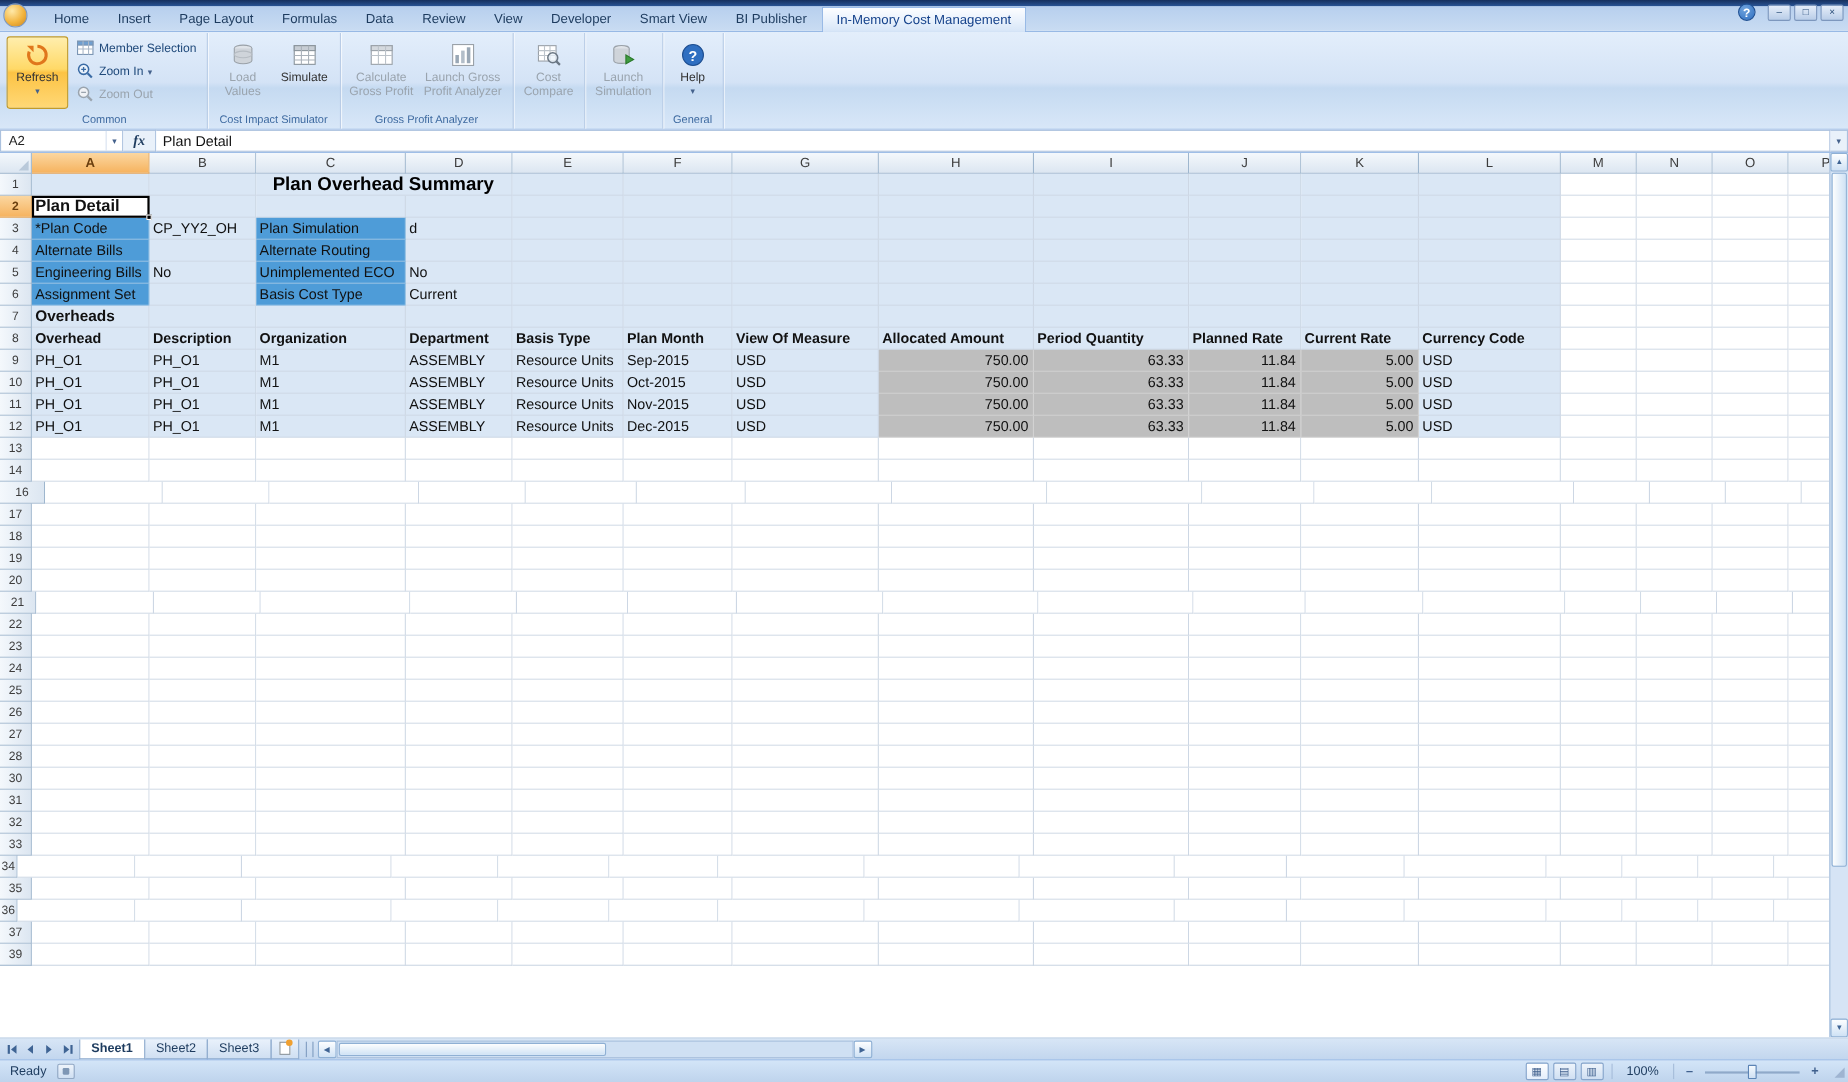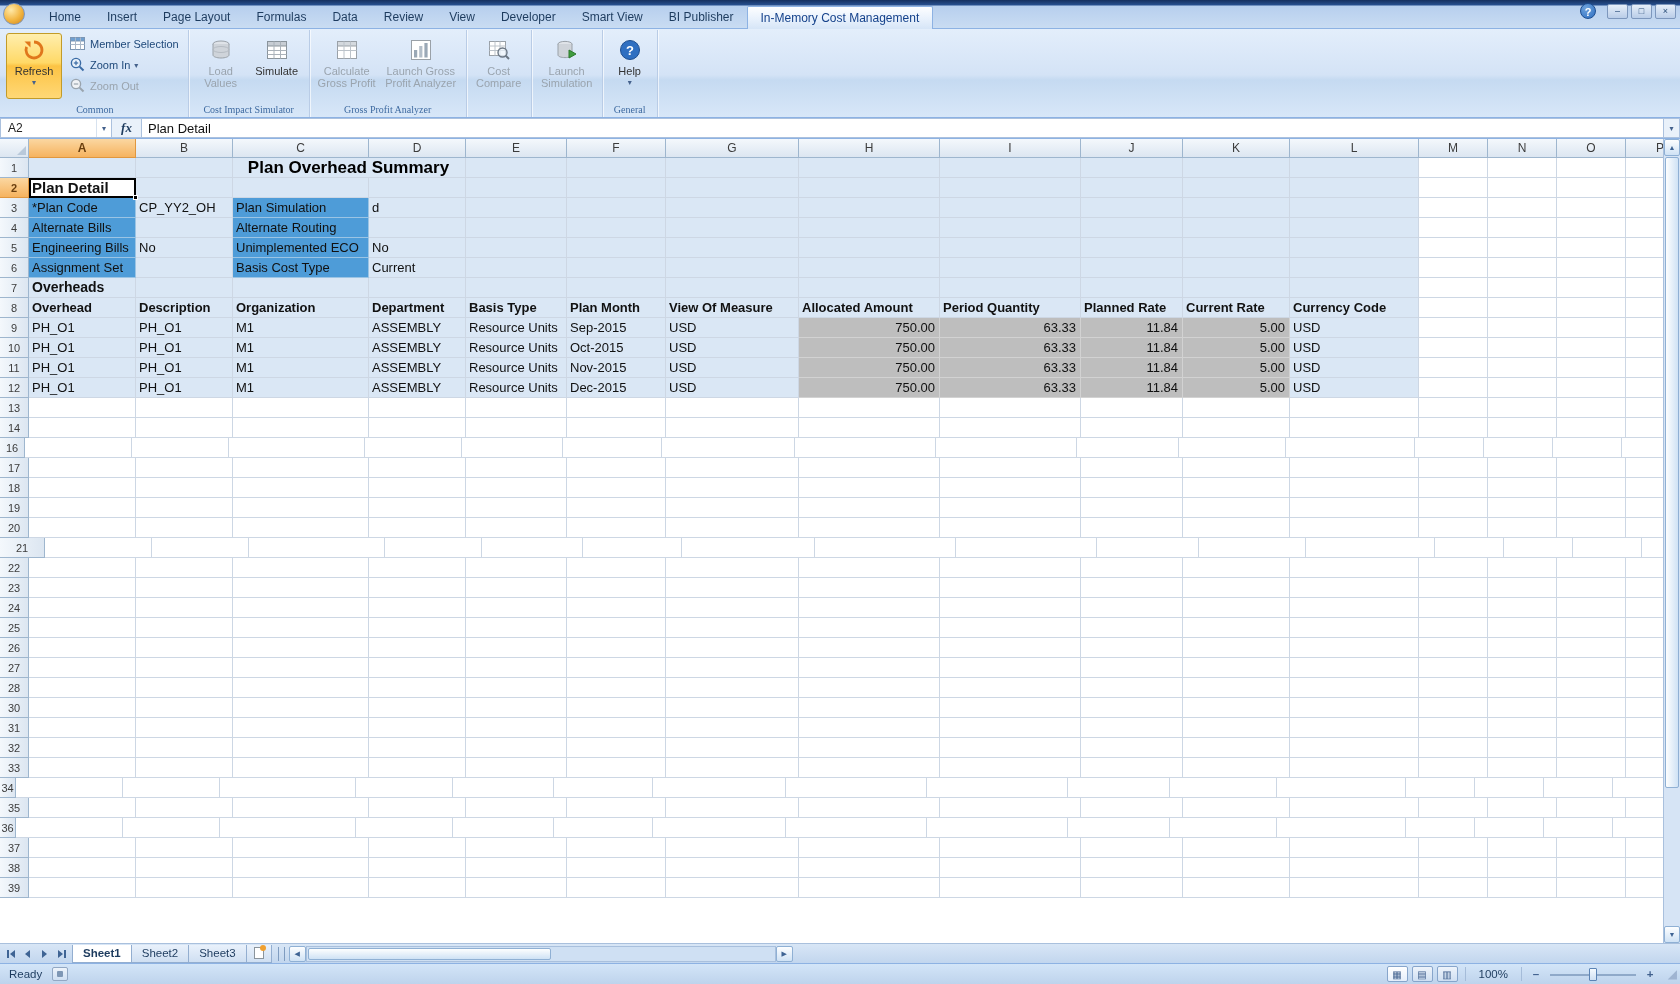--- a/index.html
+++ b/index.html
@@ -26,21 +26,21 @@
             background:linear-gradient(#e6eef9,#b9cde8); font-size:9px; line-height:13px;
             text-align:center; color:#274b77; }
 
   
   .ribbon { flex:0 0 90px; height:90px; border-top:1px solid #8db2e3; border-bottom:1px solid #8db2e3;
             background:linear-gradient(180deg,#e3eefb 0,#d4e3f6 52%,#c5daf1 58%,#d8e7f8 100%);
             display:flex; align-items:stretch; padding:1px 0 0 2px; }
   .rgroup { position:relative; display:flex; align-items:flex-start; padding:3px 4px 15px 4px;
             border-right:1px solid #b9cce6; box-shadow:1px 0 0 rgba(255,255,255,.65); }
   .rgroup-label { position:absolute; left:0; right:0; bottom:2px; text-align:center;
-            font-size:10px; color:#3e6aa0; white-space:nowrap;font-family:Liberation Serif, serif; }
+            font-size:10px; color:#3e6aa0; white-space:nowrap; }
   .big-btn { width:56px; min-height:66px; display:flex; flex-direction:column; align-items:center;
             padding-top:4px; border-radius:3px; font-size:11px; line-height:12px; text-align:center;
             color:#333; border:1px solid transparent; }
   .big-btn .blabel { margin-top:3px; }
   .big-btn.hot { background:linear-gradient(#ffeead,#ffd967 45%,#fcc344 50%,#ffd876);
             border:1px solid #c29b29; }
   .big-btn.off { color:#9aa4ae; }
   .drop-arrow { font-size:8px; color:#44618c; line-height:8px; margin-top:2px; }
   .common-col { display:flex; flex-direction:column; justify-content:flex-start; margin-left:2px; }
   .small-btn { display:flex; align-items:center; gap:4px; height:21px; padding:0 5px;
@@ -609,21 +609,21 @@
           <div class="cell" style="width: 141px;"></div>
           <div class="cell" style="width: 102px;"></div>
           <div class="cell" style="width: 107px;"></div>
           <div class="cell" style="width: 129px;"></div>
           <div class="cell" style="width: 69px;"></div>
           <div class="cell" style="width: 69px;"></div>
           <div class="cell" style="width: 69px;"></div>
           <div class="cell" style="width: 69px;"></div>
         </div>
         <div class="grid-row">
-          <div class="row-header" style="width: 25px;">16</div>
+          <div class="row-header" style="width: 41px;">16</div>
           <div class="cell" style="width: 107px;"></div>
           <div class="cell" style="width: 97px;"></div>
           <div class="cell" style="width: 136px;"></div>
           <div class="cell" style="width: 97px;"></div>
           <div class="cell" style="width: 101px;"></div>
           <div class="cell" style="width: 99px;"></div>
           <div class="cell" style="width: 133px;"></div>
           <div class="cell" style="width: 141px;"></div>
           <div class="cell" style="width: 141px;"></div>
           <div class="cell" style="width: 102px;"></div>
@@ -704,21 +704,21 @@
           <div class="cell" style="width: 141px;"></div>
           <div class="cell" style="width: 102px;"></div>
           <div class="cell" style="width: 107px;"></div>
           <div class="cell" style="width: 129px;"></div>
           <div class="cell" style="width: 69px;"></div>
           <div class="cell" style="width: 69px;"></div>
           <div class="cell" style="width: 69px;"></div>
           <div class="cell" style="width: 69px;"></div>
         </div>
         <div class="grid-row">
-          <div class="row-header" style="width: 45px;">21</div>
+          <div class="row-header" style="width: 33px;">21</div>
           <div class="cell" style="width: 107px;"></div>
           <div class="cell" style="width: 97px;"></div>
           <div class="cell" style="width: 136px;"></div>
           <div class="cell" style="width: 97px;"></div>
           <div class="cell" style="width: 101px;"></div>
           <div class="cell" style="width: 99px;"></div>
           <div class="cell" style="width: 133px;"></div>
           <div class="cell" style="width: 141px;"></div>
           <div class="cell" style="width: 141px;"></div>
           <div class="cell" style="width: 102px;"></div>
@@ -990,39 +990,20 @@
           <div class="cell" style="width: 102px;"></div>
           <div class="cell" style="width: 107px;"></div>
           <div class="cell" style="width: 129px;"></div>
           <div class="cell" style="width: 69px;"></div>
           <div class="cell" style="width: 69px;"></div>
           <div class="cell" style="width: 69px;"></div>
           <div class="cell" style="width: 69px;"></div>
         </div>
         <div class="grid-row">
           <div class="row-header" style="width: 29px;">37</div>
-          <div class="cell" style="width: 107px;"></div>
-          <div class="cell" style="width: 97px;"></div>
-          <div class="cell" style="width: 136px;"></div>
-          <div class="cell" style="width: 97px;"></div>
-          <div class="cell" style="width: 101px;"></div>
-          <div class="cell" style="width: 99px;"></div>
-          <div class="cell" style="width: 133px;"></div>
-          <div class="cell" style="width: 141px;"></div>
-          <div class="cell" style="width: 141px;"></div>
-          <div class="cell" style="width: 102px;"></div>
-          <div class="cell" style="width: 107px;"></div>
-          <div class="cell" style="width: 129px;"></div>
-          <div class="cell" style="width: 69px;"></div>
-          <div class="cell" style="width: 69px;"></div>
-          <div class="cell" style="width: 69px;"></div>
-          <div class="cell" style="width: 69px;"></div>
-        </div>
-        <div class="grid-row">
-          <div class="row-header" style="width: 29px;">38</div>
           <div class="cell" style="width: 107px;"></div>
           <div class="cell" style="width: 97px;"></div>
           <div class="cell" style="width: 136px;"></div>
           <div class="cell" style="width: 97px;"></div>
           <div class="cell" style="width: 101px;"></div>
           <div class="cell" style="width: 99px;"></div>
           <div class="cell" style="width: 133px;"></div>
           <div class="cell" style="width: 141px;"></div>
           <div class="cell" style="width: 141px;"></div>
           <div class="cell" style="width: 102px;"></div>

